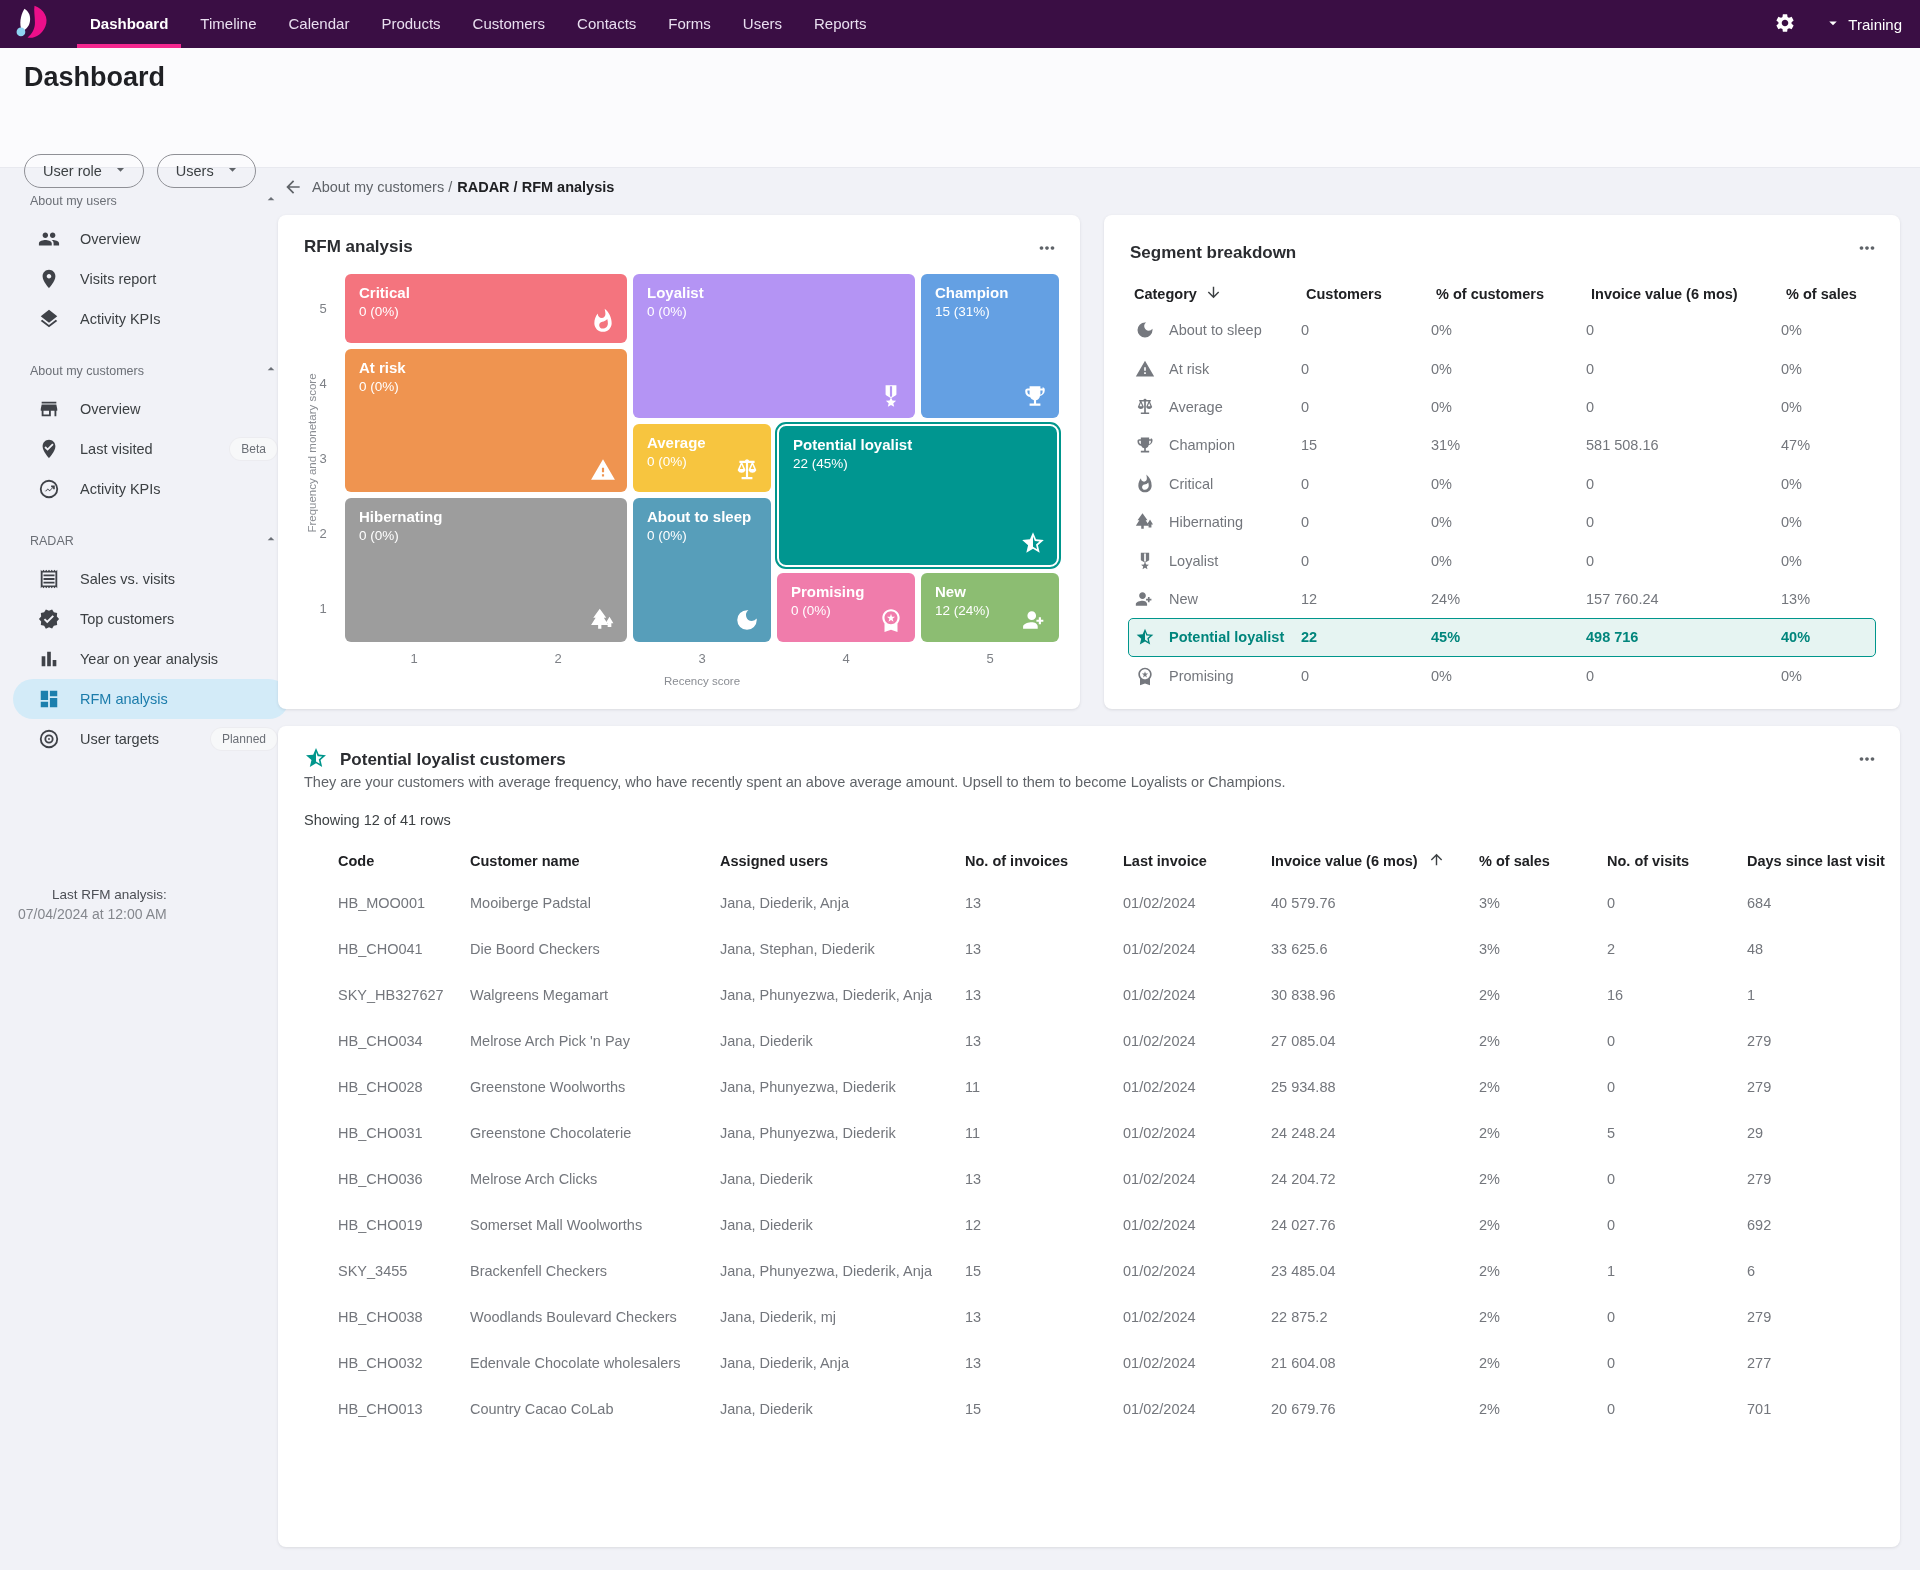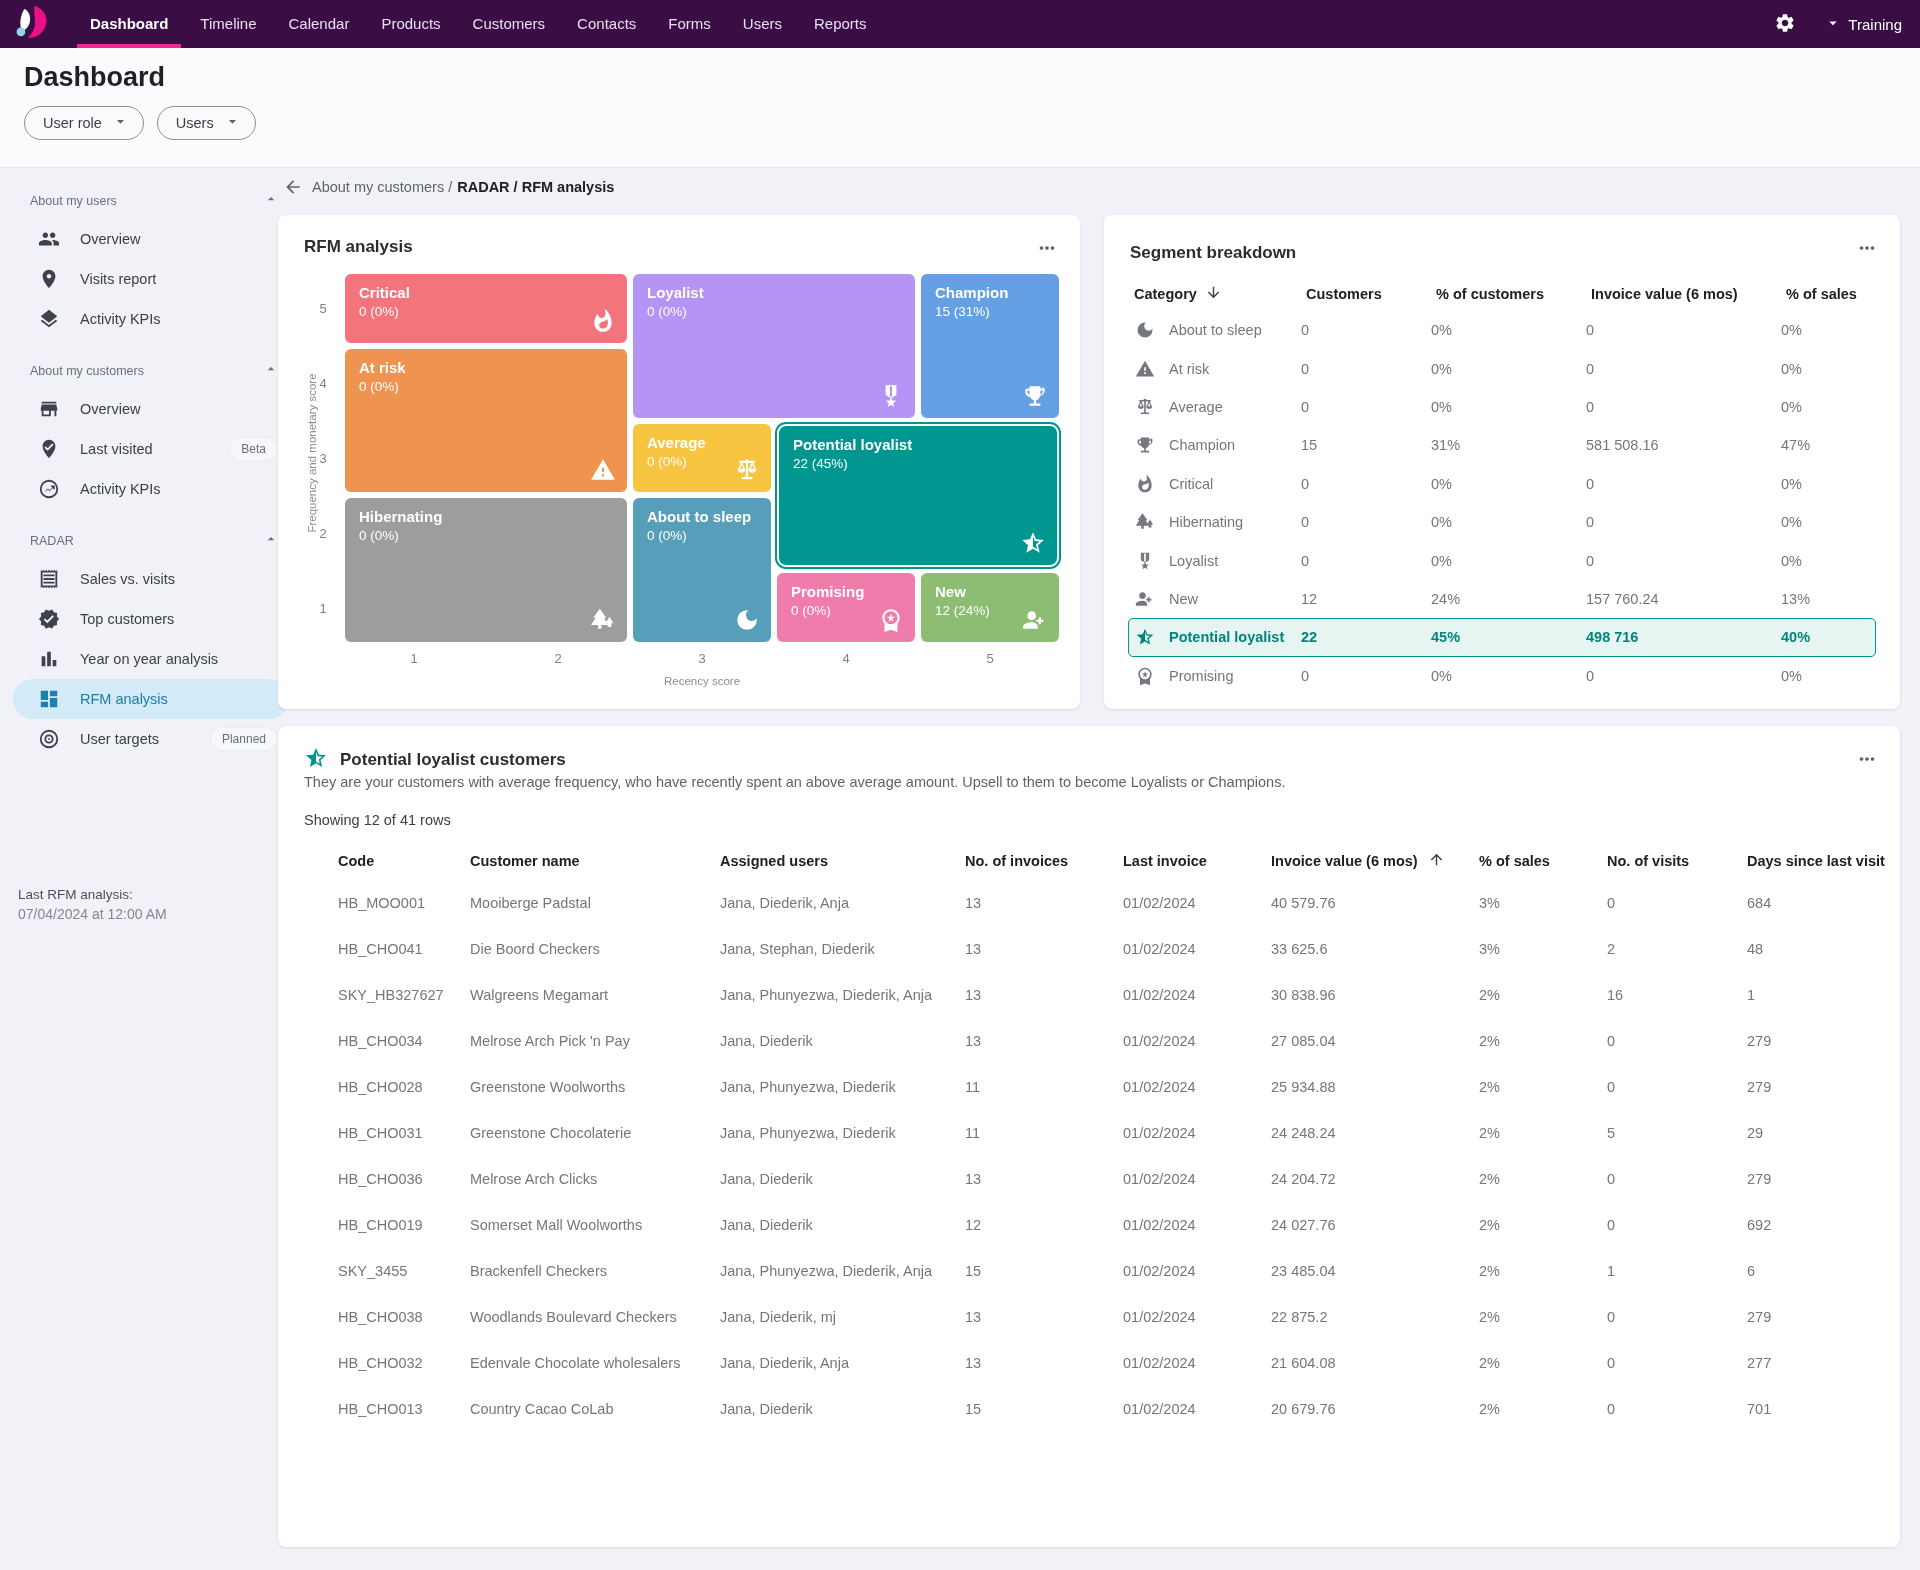--- a/index.html
+++ b/index.html
@@ -16,25 +16,25 @@
   .nav-right { position:absolute; right:18px; top:0; height:48px; display:flex; align-items:center; gap:26px; }
   .icon-btn { width:24px; height:24px; color:#ffffff; cursor:pointer; }
   .icon-btn svg { width:22px; height:22px; }
   .account-btn { display:flex; align-items:center; gap:6px; color:#ffffff; font-size:15px; cursor:pointer; }
   .account-btn .caret svg { width:18px; height:18px; }
 
   
   .page-header { position:absolute; left:0; top:48px; width:1920px; height:120px; background:#fbfbfd; border-bottom:1px solid #e8e9ef; }
   .page-title { position:absolute; left:24px; top:14px; font-size:27px; font-weight:bold; color:#1f2024; }
   .filter-chips { position:absolute; left:24px; top:58px; display:flex; gap:13px; }
-  .chip { display:flex; align-items:center; gap:10px; height:34px; padding:0 14px 0 18px; border:1px solid #8f9096; border-radius:17px; font-size:14.5px; color:#3c4043; background:transparent; cursor:pointer; }
+  .chip { display:flex; align-items:center; gap:10px; height:34px; padding:0 14px 0 18px; border:1px solid #8f9096; border-radius:17px; font-size:14.5px; color:#3c4043; background:transparent; cursor:pointer;margin-top:48px; }
   .chip .caret svg { width:17px; height:17px; color:#5f6368; }
 
   
-  .sidebar { position:absolute; left:0; top:169px; width:303px; bottom:0; }
+  .sidebar { position:absolute; left:0; top:169px; width:303px; bottom:0;text-align:right; }
   .sb-section { margin-top:14px; }
   .sb-header { display:flex; align-items:center; justify-content:space-between; padding:8px 24px 8px 30px; cursor:pointer; }
   .sb-header-label { font-size:12.5px; color:#6b6f76; }
   .sb-header .caret { color:#6b6f76; } .sb-header .caret svg { width:16px; height:16px; }
   .sb-item { position:relative; display:flex; align-items:center; height:40px; margin:0 14px 0 13px; padding-left:25px; border-radius:20px; cursor:pointer; color:#3c4043; }
   .sb-item .icn { width:22px; height:22px; color:#3f4248; } .sb-item .icn svg { width:22px; height:22px; }
   .sb-item-label { margin-left:20px; font-size:14.5px; }
   .sb-item.active { background:#d3ebf8; color:#1b7cab; }
   .sb-item.active .icn { color:#1c7fad; }
   .sb-item.active .sb-item-label { color:#1b7cab; }

